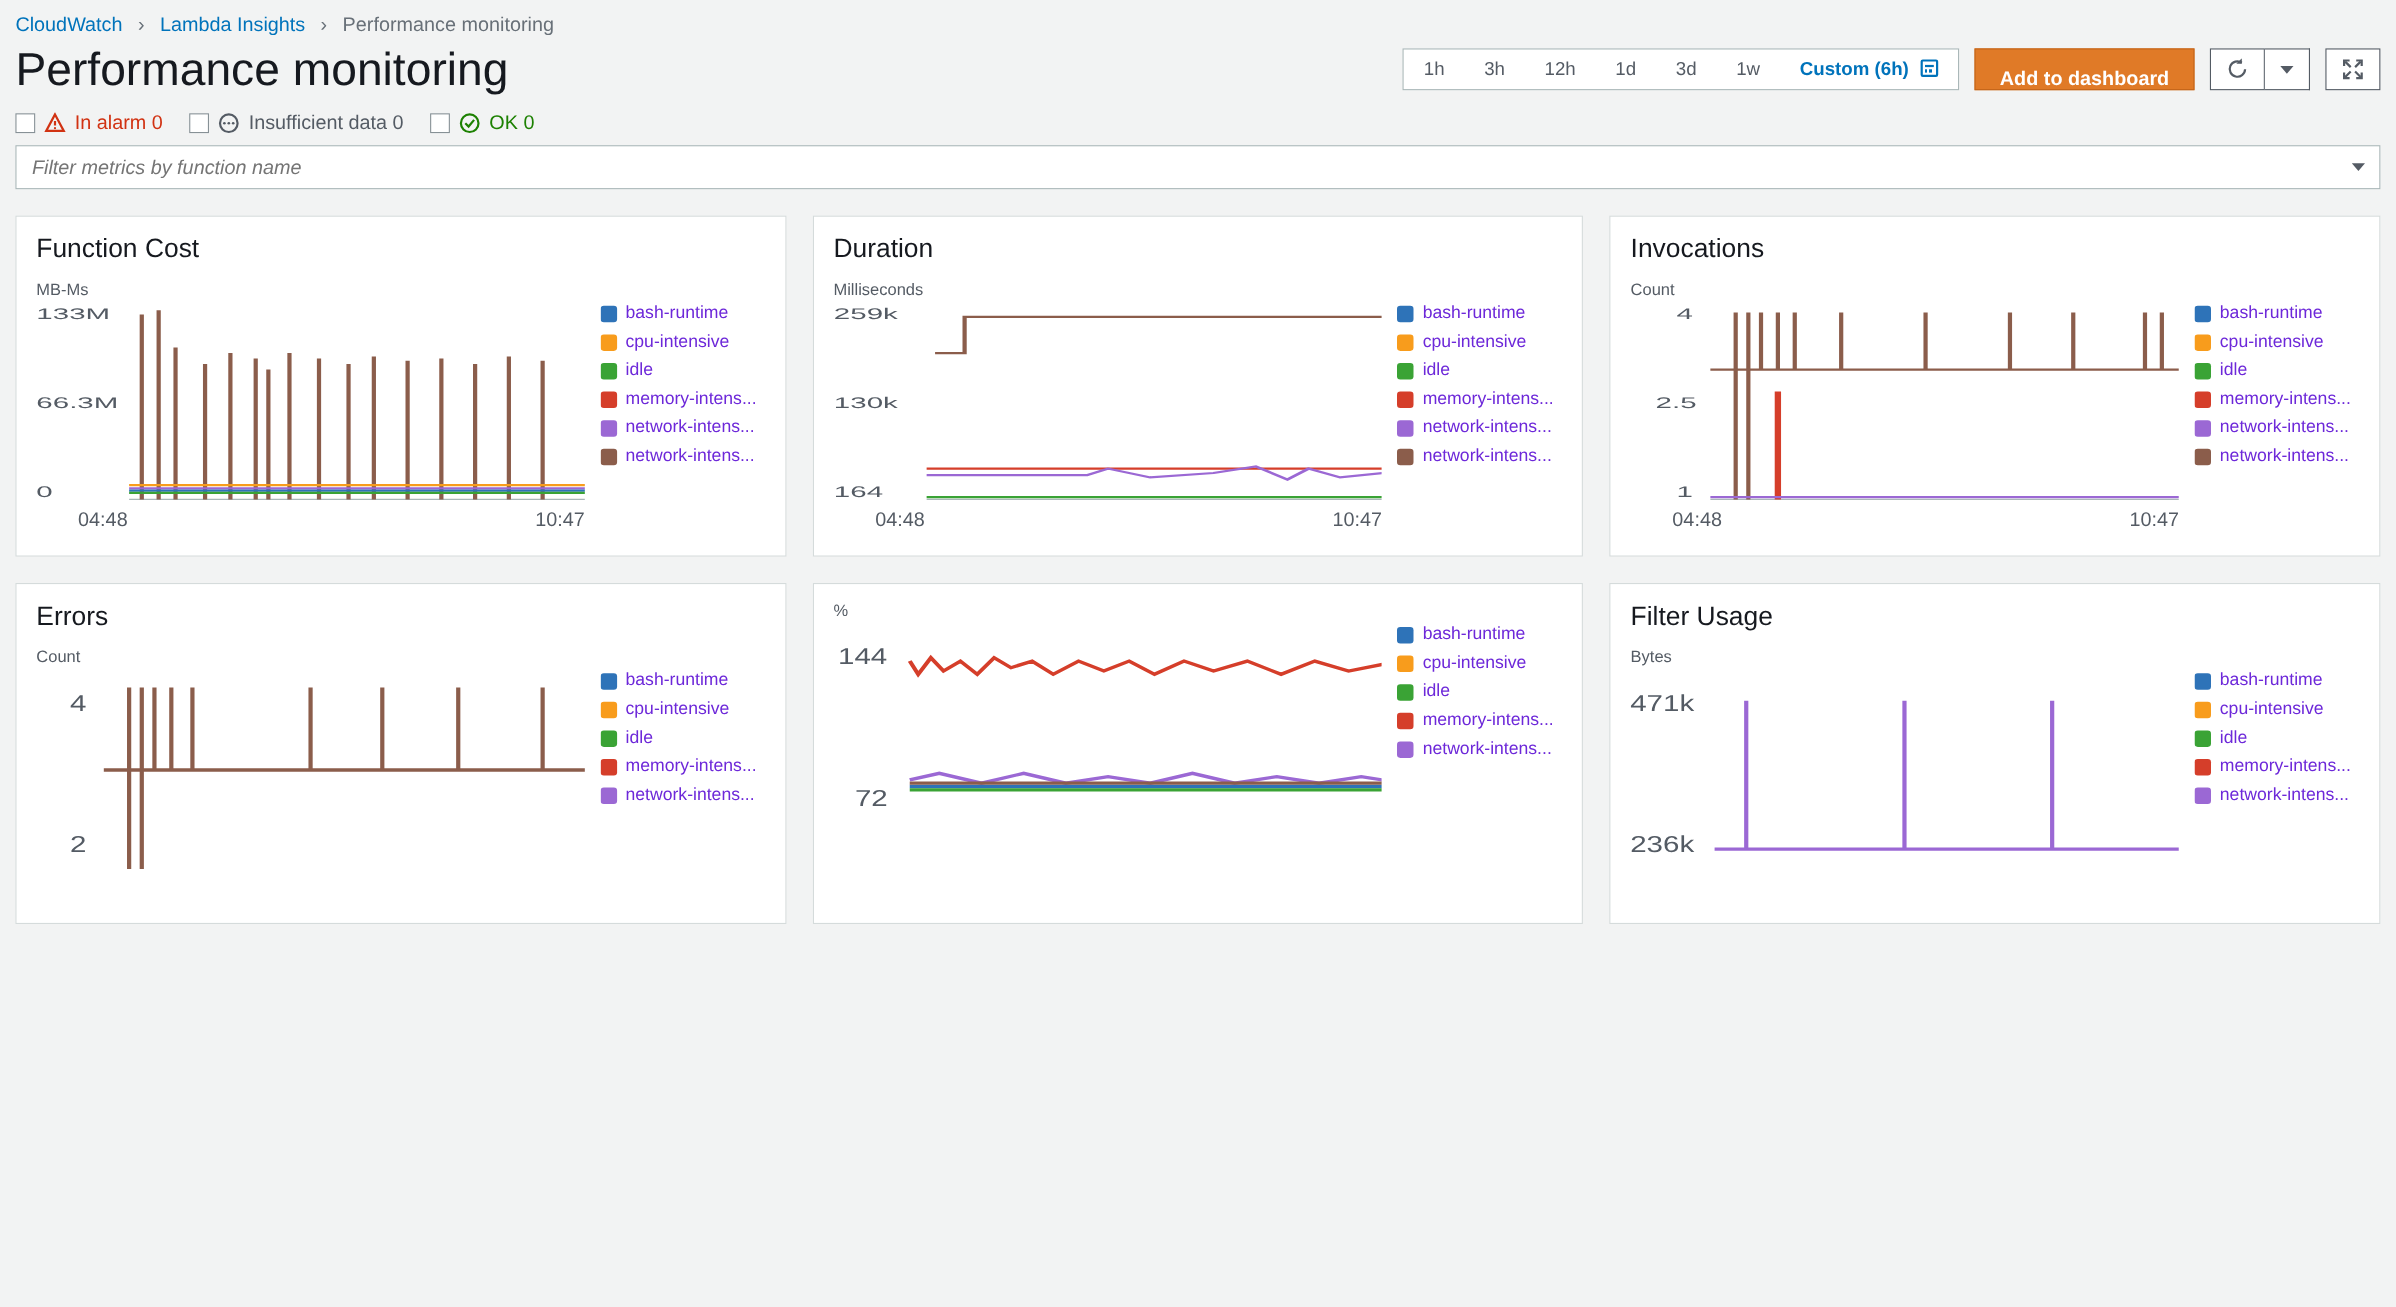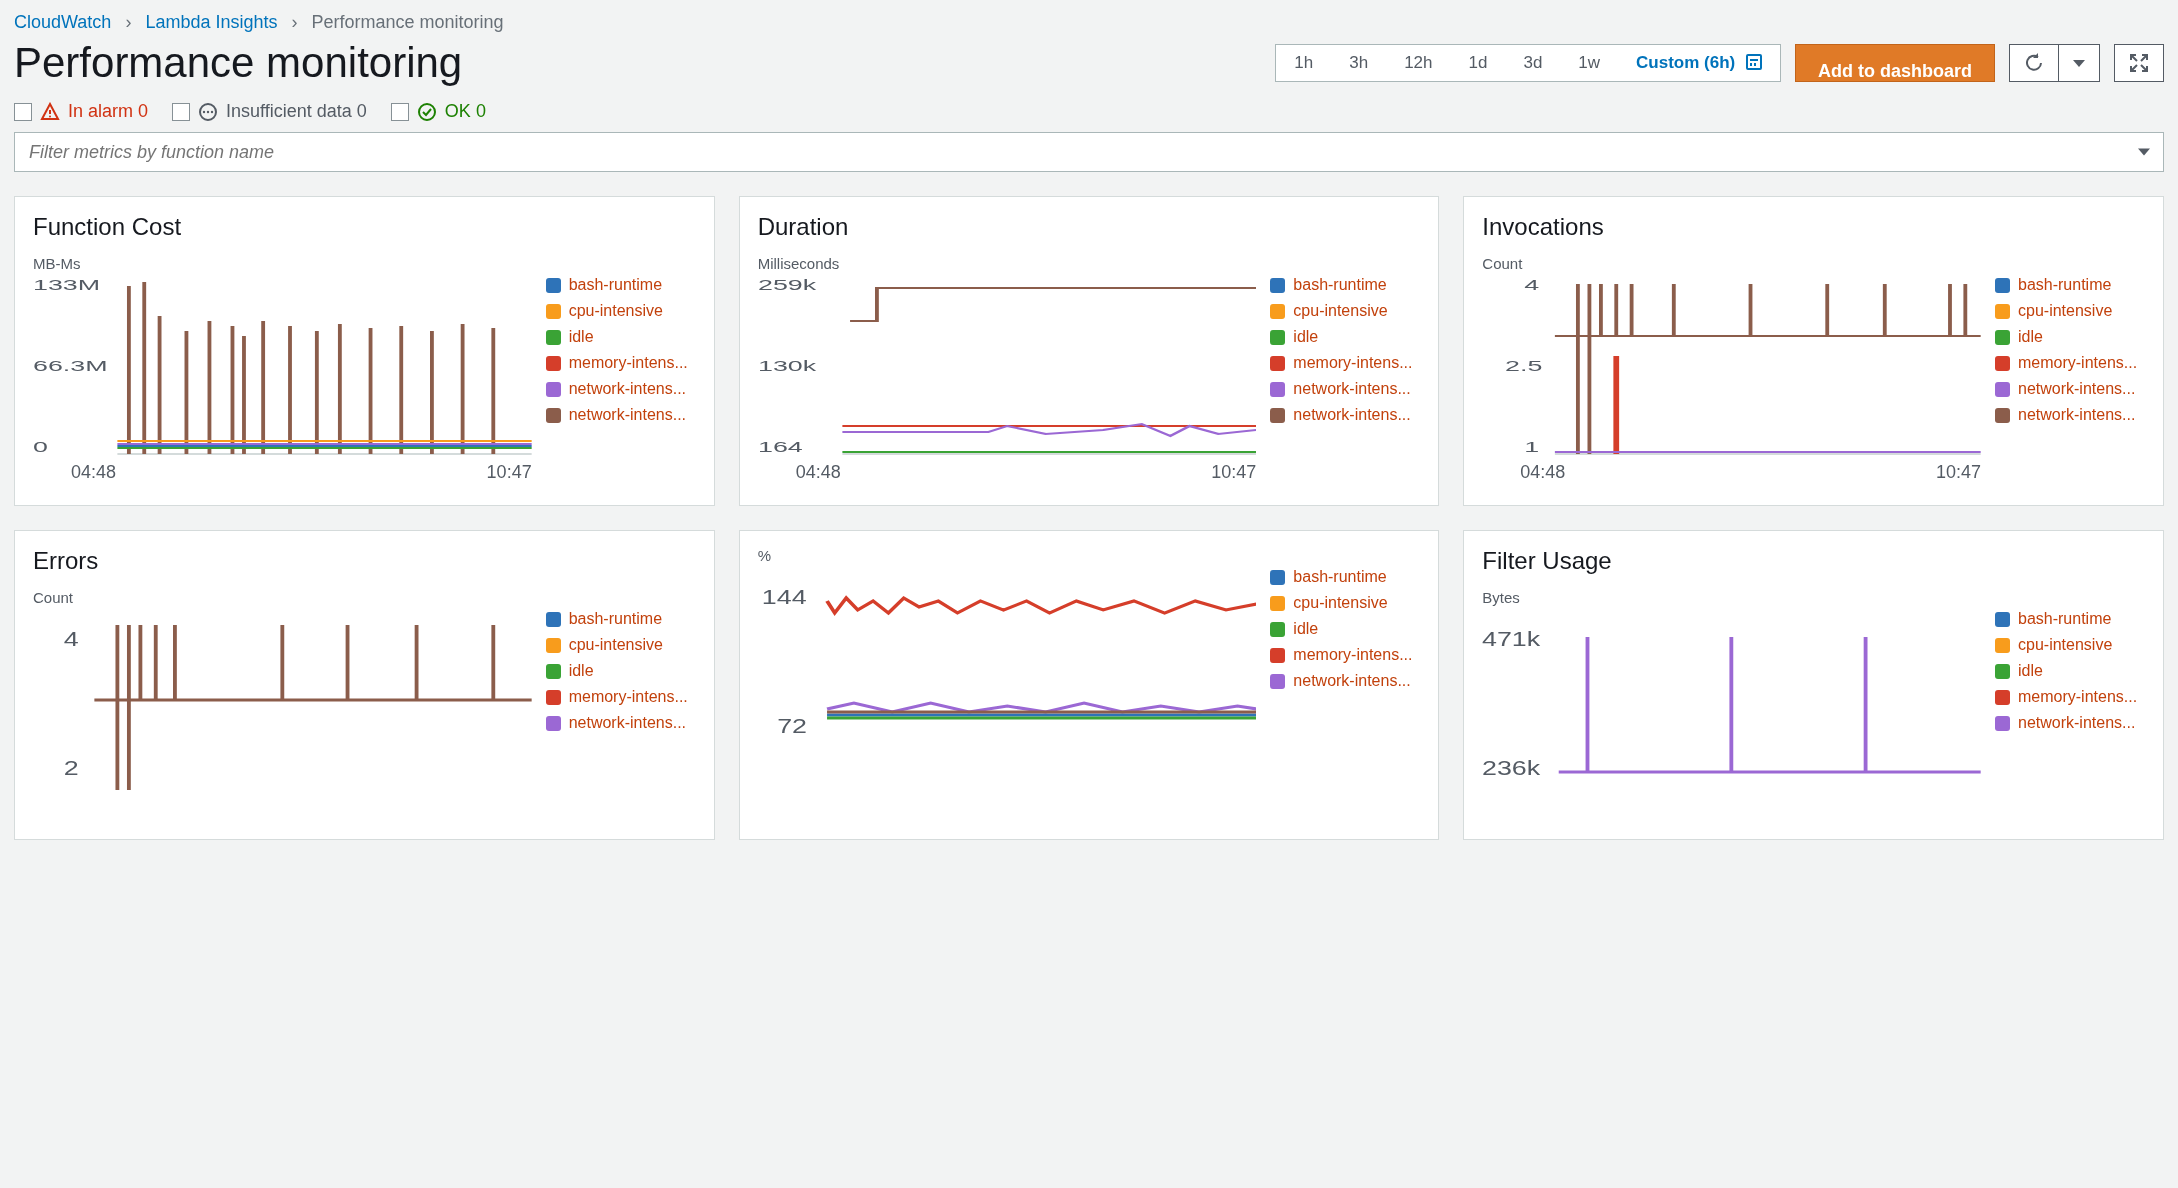--- a/index.html
+++ b/index.html
@@ -176,21 +176,21 @@
     justify-content: space-between;
     font-size: 18px;
     color: #545b64;
     margin-top: 6px;
     padding-left: 38px;
   }
   .legend {
     width: 150px;
     flex-shrink: 0;
     font-size: 16px;
-    color: #c2410c;
+    color: #6d28d9;
   }
   .legend-item {
     display: flex;
     align-items: center;
     gap: 8px;
     margin-bottom: 8px;
     white-space: nowrap;
     overflow: hidden;
   }
   .swatch {

